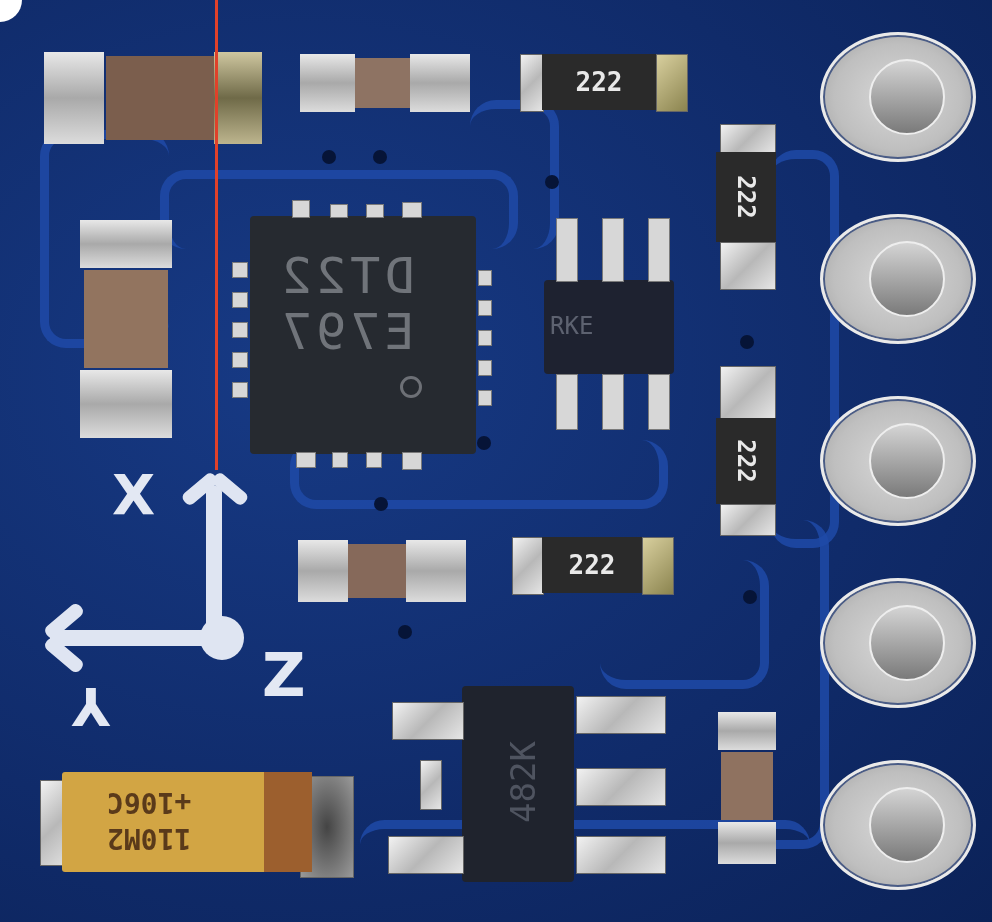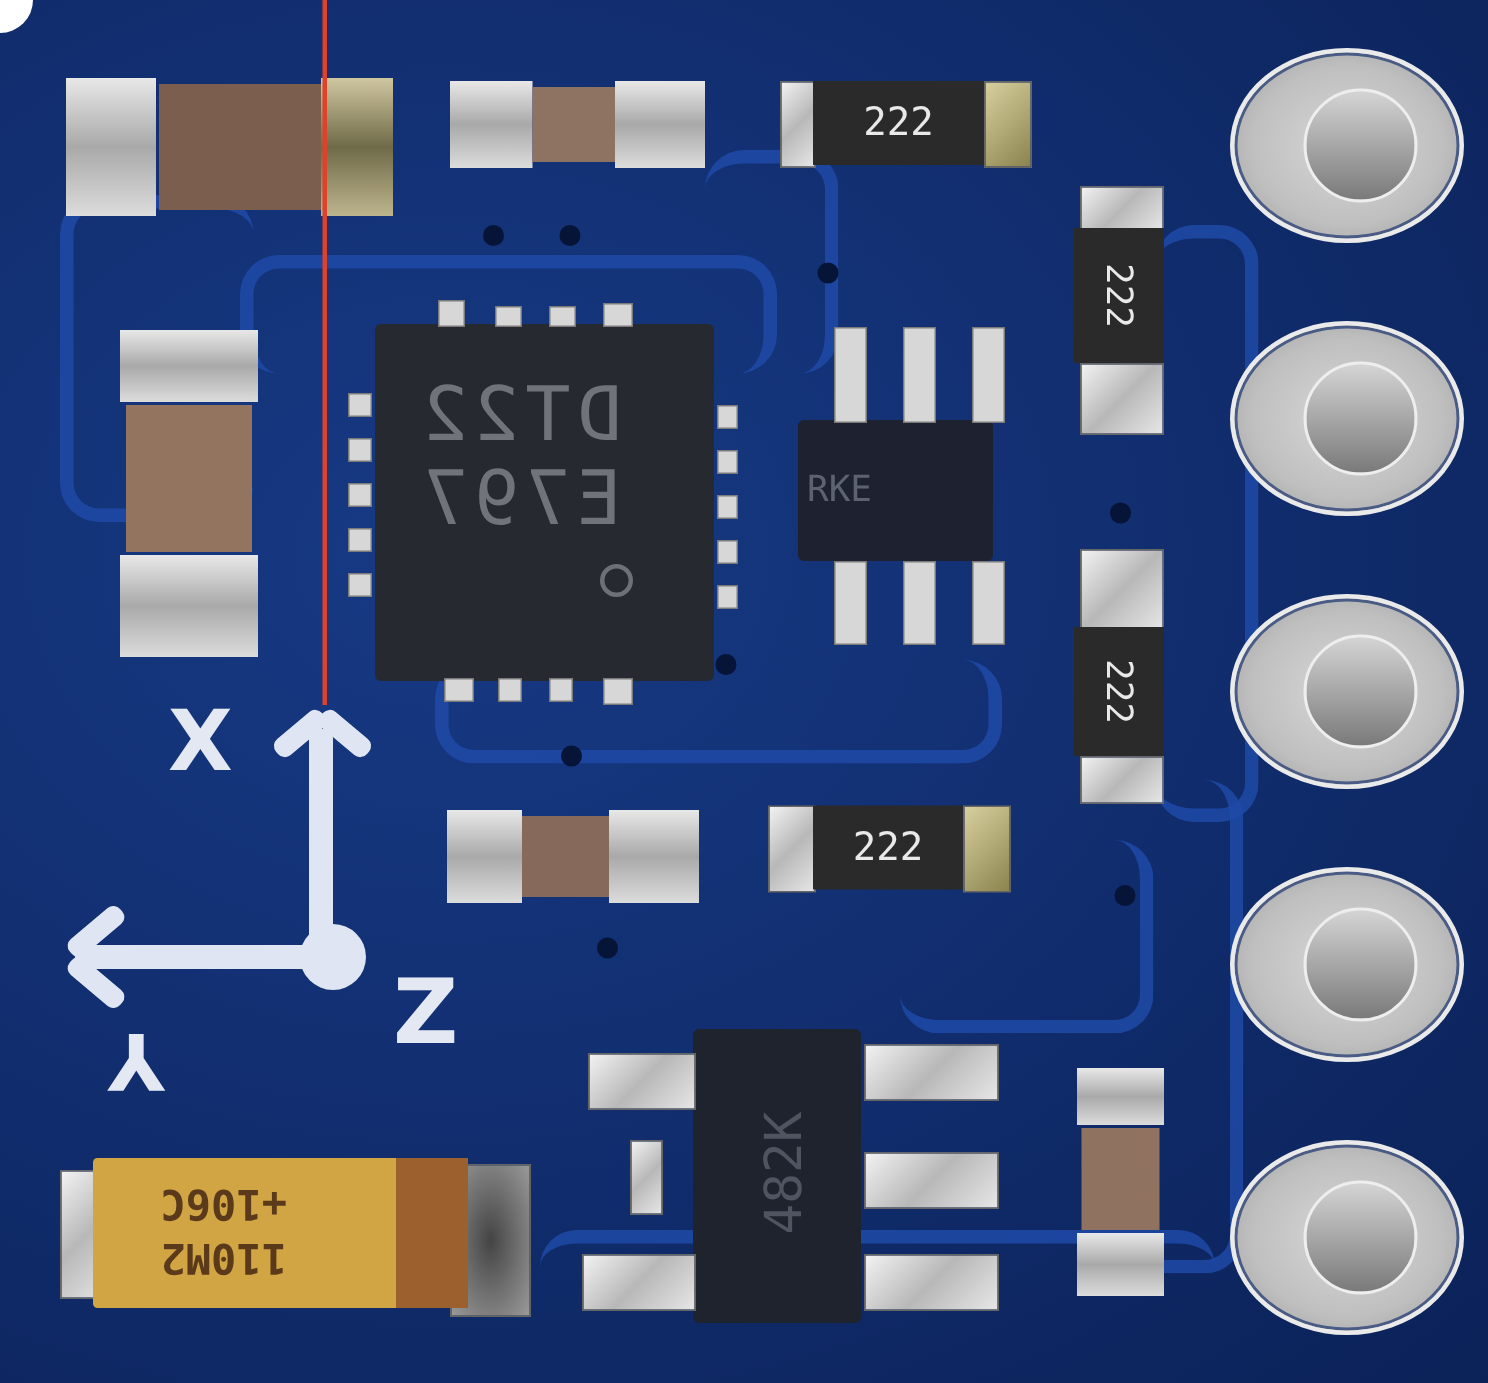--- a/index.html
+++ b/index.html
@@ -6,21 +6,21 @@
   body{width:992px;height:922px;overflow:hidden;font-family:"DejaVu Sans",sans-serif;}
   .board{position:relative;width:992px;height:922px;background:#0f2a66;
     background-image:radial-gradient(ellipse at 30% 40%,#173a85 0%,#102b6a 60%,#0b2258 100%);overflow:hidden;}
   .corner{position:absolute;left:0;top:0;width:22px;height:22px;background:#fff;border-bottom-right-radius:22px;}
   .trace{position:absolute;border:9px solid #1f4aa8;border-radius:26px;opacity:.85;}
   .via{position:absolute;width:14px;height:14px;border-radius:50%;background:#061437;}
   .pad{position:absolute;background:linear-gradient(135deg,#f2f2f2,#b8b8b8 50%,#e6e6e6);border:1px solid #666;}
   .cap{position:absolute;border-radius:4px;}
   .cap .body{position:absolute;top:4px;bottom:4px;background:#7b5e4d;}
   .cap .term{position:absolute;top:0;bottom:0;background:linear-gradient(180deg,#e8e8e8,#a9a9a9 50%,#dcdcdc);}
-  .res{position:absolute;background:#2a2a2a;color:#e9e9e9;display:flex;align-items:center;justify-content:center;font-family:"DejaVu Sans Mono",monospace;font-weight:normal;}
+  .res{position:absolute;background:#2a2a2a;color:#e9e9e9;display:flex;align-items:center;justify-content:center;font-family:"DejaVu Sans Mono",monospace;font-weight:bold;}
   .chip{position:absolute;background:#262a30;color:#6b6e74;border-radius:4px;}
   .pin{position:absolute;background:#d7d7d7;border:1px solid #7a7a7a;}
   .hole{position:absolute;width:150px;height:124px;border-radius:50%;
     background:radial-gradient(ellipse at 50% 50%,#d8d8d8 0%,#bfbfbf 60%,#9a9a9a 100%);border:3px solid #eaeaea;box-shadow:0 0 0 2px #4a5c86 inset;}
   .hole .in{position:absolute;left:46px;top:24px;width:72px;height:72px;border-radius:50%;
     background:linear-gradient(180deg,#d4d4d4,#7a7a7a);border:2px solid #eee;}
   .silk{position:absolute;color:#e3e8f3;font-weight:bold;}
   .line{position:absolute;background:#dfe5f2;border-radius:6px;}
   .redline{position:absolute;left:215px;top:0;width:3px;height:470px;background:#e0412a;}
   .tant{position:absolute;left:62px;top:772px;width:250px;height:100px;background:#d2a544;border-radius:3px;}
@@ -125,21 +125,21 @@
   <div class="pin" style="left:232px;top:292px;width:14px;height:14px;"></div>
   <div class="pin" style="left:232px;top:322px;width:14px;height:14px;"></div>
   <div class="pin" style="left:232px;top:352px;width:14px;height:14px;"></div>
   <div class="pin" style="left:232px;top:382px;width:14px;height:14px;"></div>
   <div class="pin" style="left:478px;top:270px;width:12px;height:14px;"></div>
   <div class="pin" style="left:478px;top:300px;width:12px;height:14px;"></div>
   <div class="pin" style="left:478px;top:330px;width:12px;height:14px;"></div>
   <div class="pin" style="left:478px;top:360px;width:12px;height:14px;"></div>
   <div class="pin" style="left:478px;top:390px;width:12px;height:14px;"></div>
 
-  <div class="chip" style="left:532px;top:280px;width:130px;height:94px;background:#1e2230;">
+  <div class="chip" style="left:544px;top:280px;width:130px;height:94px;background:#1e2230;">
     <div style="position:absolute;left:6px;top:32px;font-size:24px;color:#5d6270;font-family:'DejaVu Sans Mono',monospace;">RKE</div>
   </div>
   <div class="pin" style="left:556px;top:218px;width:20px;height:62px;"></div>
   <div class="pin" style="left:602px;top:218px;width:20px;height:62px;"></div>
   <div class="pin" style="left:648px;top:218px;width:20px;height:62px;"></div>
   <div class="pin" style="left:556px;top:374px;width:20px;height:54px;"></div>
   <div class="pin" style="left:602px;top:374px;width:20px;height:54px;"></div>
   <div class="pin" style="left:648px;top:374px;width:20px;height:54px;"></div>
 
   <div class="chip" style="left:462px;top:686px;width:112px;height:196px;background:#1f232d;">

